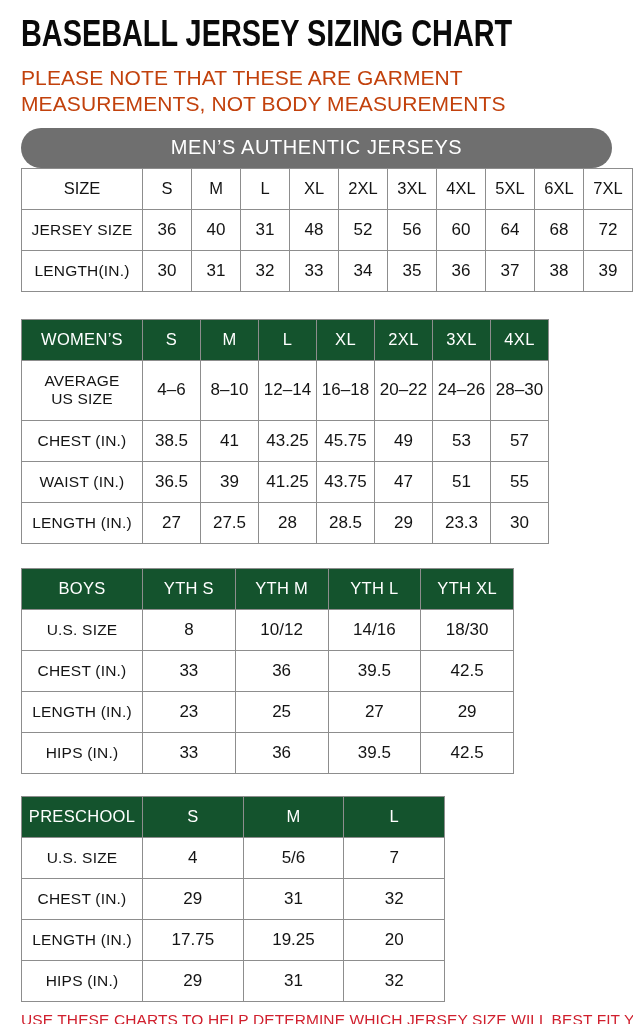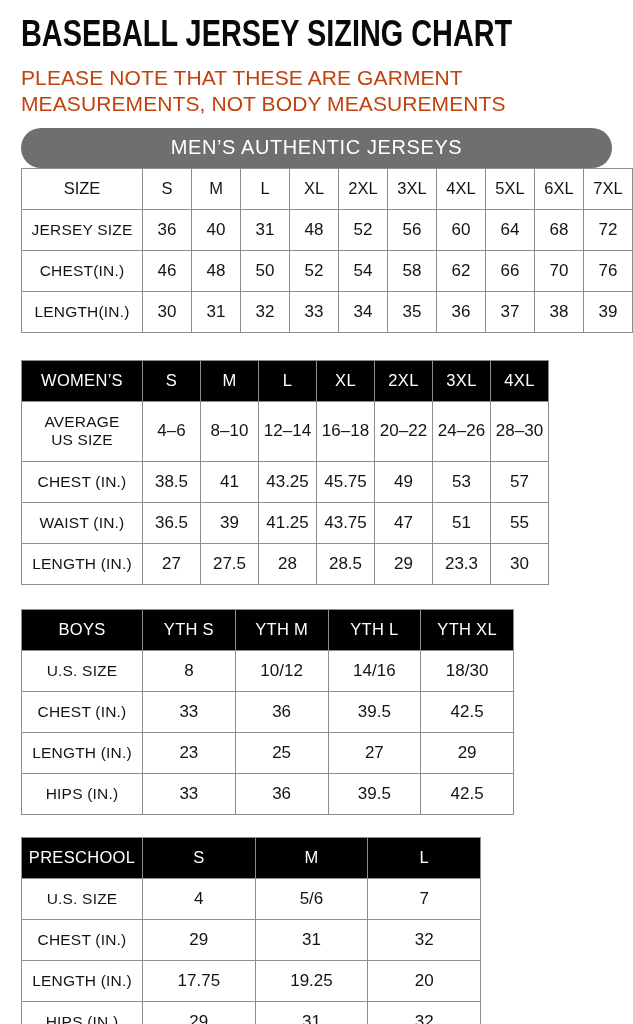--- a/index.html
+++ b/index.html
@@ -60,33 +60,33 @@
   table.sz td { font-size: 17px; color: #141414; }
   table.sz td:first-child { font-size: 15.5px; letter-spacing: 0.2px; }
   table.sz th:first-child, table.sz td:first-child { width: 121px; }
 
   
   .mens table.sz { width: 612px; }
   .mens table.sz th { background: #ffffff; color: #141414; font-weight: 400; font-size: 16.5px; }
 
   
   .gray-h table.sz th {
-    background: #000000; color: #ffffff;
+    background: #14532d; color: #ffffff;
     font-weight: 400; font-size: 16.5px;
     letter-spacing: 0.3px;
   }
   .gray-h table.sz th + th { border-left: 1px solid #cfcfcf; }
 
   .womens table.sz { width: 528px; }
   .womens table.sz tbody tr:first-child td { height: 60px; }
   .womens table.sz tbody tr:first-child td:first-child .cell-label {
     display: inline-block; max-width: 86px; line-height: 1.15;
   }
   .boys table.sz { width: 493px; }
-  .preschool table.sz { width: 460px; }
+  .preschool table.sz { width: 424px; }
   .sect-mens { margin-top: 0; }
   .sect-womens { margin-top: 27px; }
   .sect-boys { margin-top: 24px; }
   .sect-preschool { margin-top: 22px; }
 
   .footer-note {
     margin-top: 9px;
     color: #d01f2d;
     font-size: 15.5px;
     letter-spacing: 0.1px;
@@ -129,33 +129,20 @@
               <td>31</td>
               <td>48</td>
               <td>52</td>
               <td>56</td>
               <td>60</td>
               <td>64</td>
               <td>68</td>
               <td>72</td>
             </tr>
             <tr>
-              <td><span class="cell-label">CHEST(IN.)</span></td>
-              <td>46</td>
-              <td>48</td>
-              <td>50</td>
-              <td>52</td>
-              <td>54</td>
-              <td>58</td>
-              <td>62</td>
-              <td>66</td>
-              <td>70</td>
-              <td>76</td>
-            </tr>
-            <tr>
               <td><span class="cell-label">LENGTH(IN.)</span></td>
               <td>30</td>
               <td>31</td>
               <td>32</td>
               <td>33</td>
               <td>34</td>
               <td>35</td>
               <td>36</td>
               <td>37</td>
               <td>38</td>

